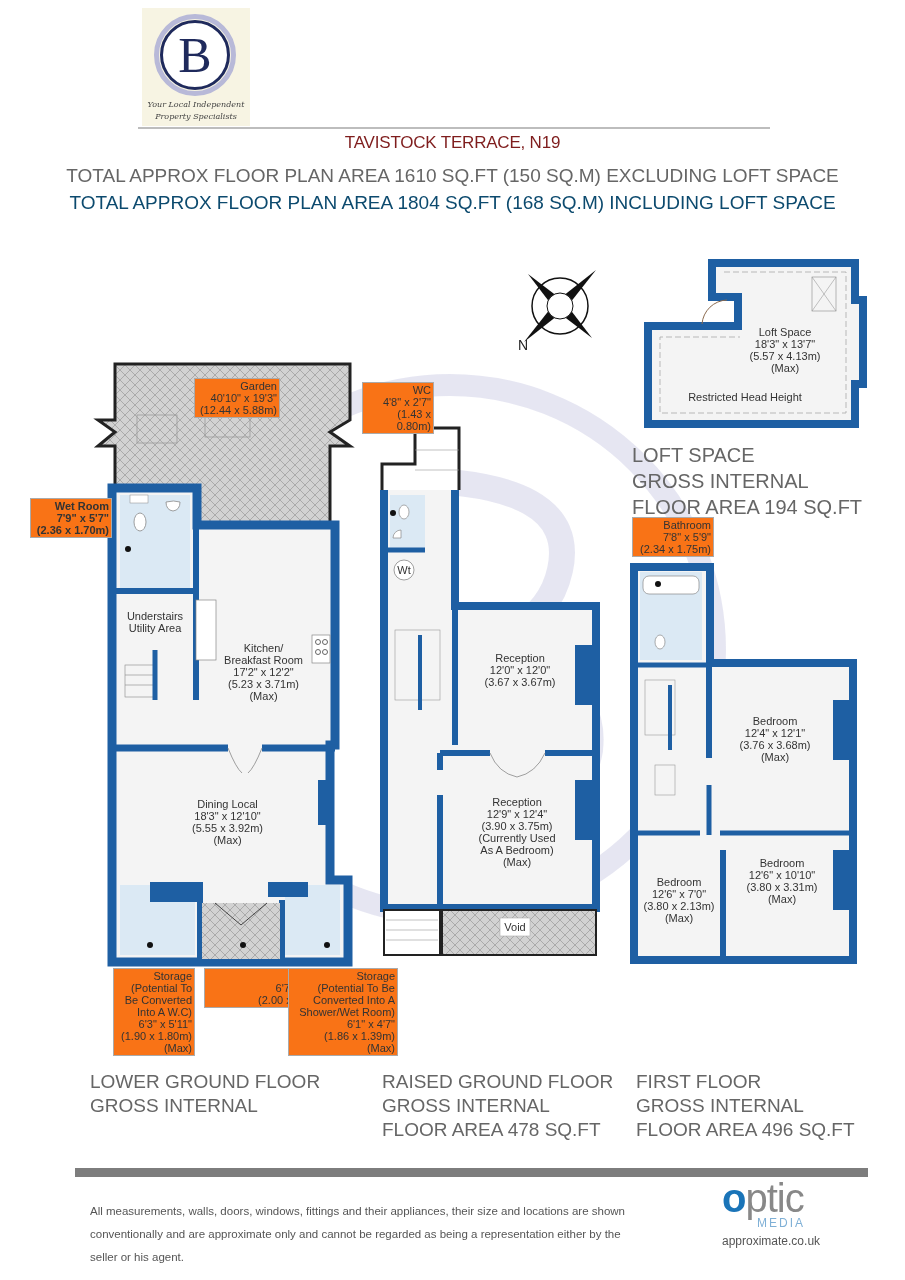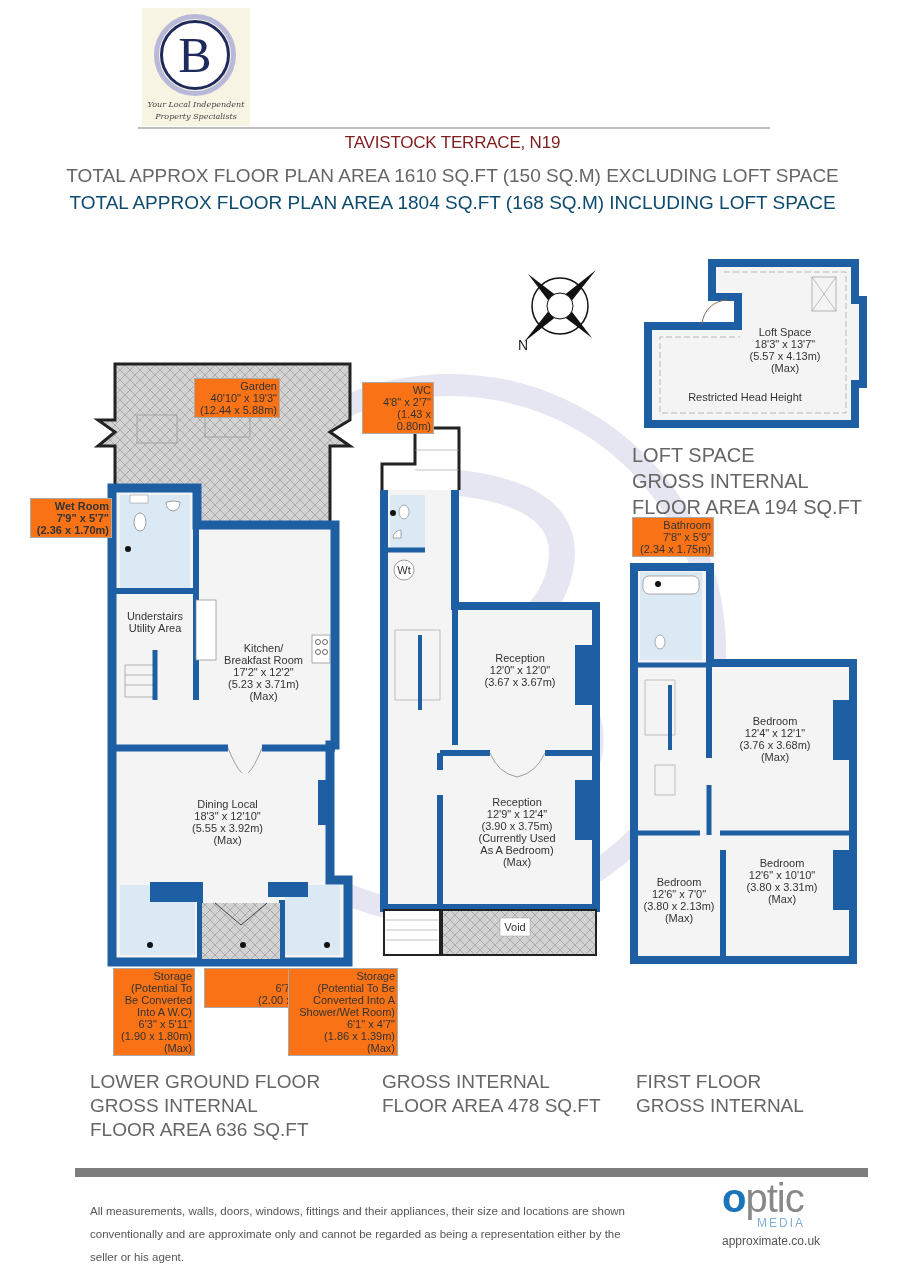--- a/index.html
+++ b/index.html
@@ -278,29 +278,30 @@
 <div class="rlbl" style="left:680px;top:391px;width:130px;">Restricted Head Height</div>
 
 <div class="floor-cap big" style="left:632px;top:442px;">
   <div>LOFT SPACE</div>
   <div>GROSS INTERNAL</div>
   <div>FLOOR AREA 194 SQ.FT</div>
 </div>
 <div class="floor-cap" style="left:90px;top:1070px;">
   <div>LOWER GROUND FLOOR</div>
   <div>GROSS INTERNAL</div>
-  <div>FLOOR AREA 636 SQ.FT</div>
 </div>
 <div class="floor-cap" style="left:382px;top:1070px;">
+  <div>RAISED GROUND FLOOR</div>
   <div>GROSS INTERNAL</div>
   <div>FLOOR AREA 478 SQ.FT</div>
 </div>
 <div class="floor-cap" style="left:636px;top:1070px;">
   <div>FIRST FLOOR</div>
   <div>GROSS INTERNAL</div>
+  <div>FLOOR AREA 496 SQ.FT</div>
 </div>
 
 <div class="abs rule-bottom"></div>
 <div class="abs disclaimer">All measurements, walls, doors, windows, fittings and their appliances, their size and locations are shown conventionally and are approximate only and cannot be regarded as being a representation either by the seller or his agent.</div>
 <div class="abs optic">
   <div class="word"><span class="o">o</span><span>ptic</span></div>
   <div class="media">MEDIA</div>
   <div class="url">approximate.co.uk</div>
 </div>
 

